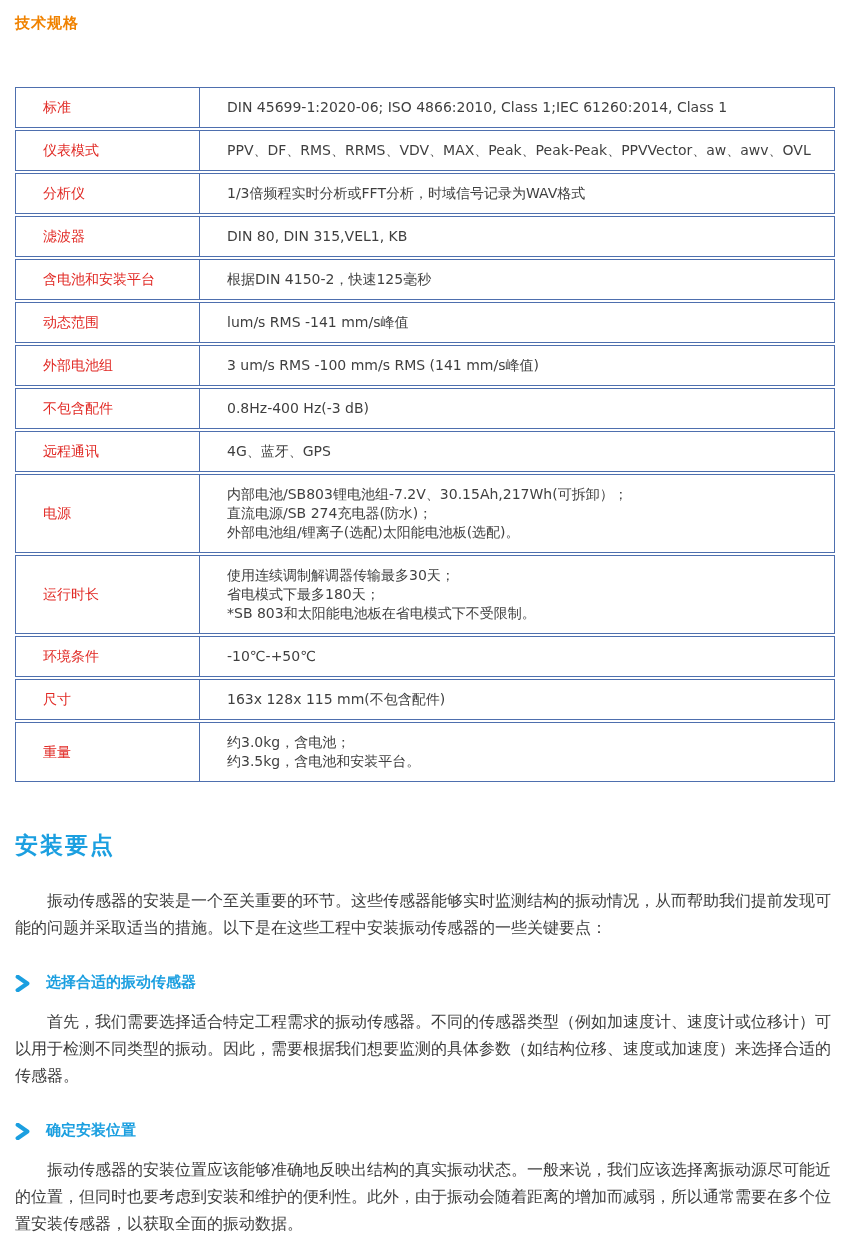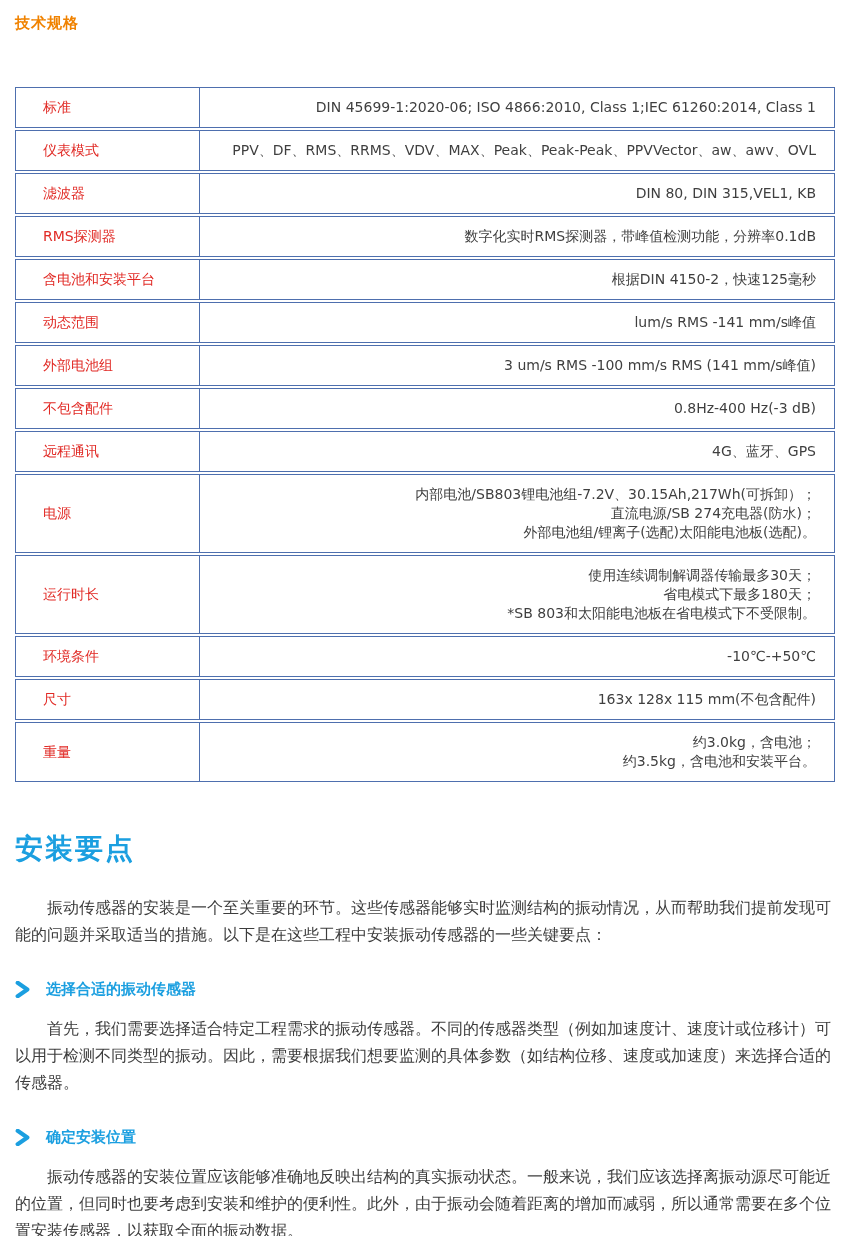--- a/index.html
+++ b/index.html
@@ -32,34 +32,33 @@
   }
   .spec-table td.cell-label {
     width: 185px;
     color: #e12a25;
     border-right: 1px solid #4e6fae;
   }
   .spec-table td.cell-value {
     border-left: none;
     color: #3f3f3f;
     white-space: pre-line;
-    text-align: right;
   }
 
   
   .install-title {
-    font-size: 28px; font-weight: bold; color: #1b9fe0;
+    font-size: 23px; font-weight: bold; color: #1b9fe0;
     margin: 46px 0 26px 0; letter-spacing: 2px;
   }
   p.body-text {
     font-size: 16px; line-height: 27px; color: #3c3c3c;
     text-indent: 2em; 
   }
   .subhead {
-    display: flex; align-items: center; gap: 16px;
+    display: flex; align-items: flex-end; gap: 16px;
     margin: 32px 0 16px 0;
   }
   .subhead .chevron { width: 15px; height: 17px; flex: 0 0 auto; display: block; }
   .subhead .subhead-label {
     font-size: 15px; font-weight: bold; color: #1b9fe0;
   }
 </style>
 </head>
 <body>
 
@@ -71,26 +70,26 @@
     <tbody>
       <tr>
         <td class="cell-label">标准</td>
         <td class="cell-value">DIN 45699-1:2020-06; ISO 4866:2010, Class 1;IEC 61260:2014, Class 1</td>
       </tr>
       <tr>
         <td class="cell-label">仪表模式</td>
         <td class="cell-value">PPV、DF、RMS、RRMS、VDV、MAX、Peak、Peak-Peak、PPVVector、aw、awv、OVL</td>
       </tr>
       <tr>
+        <td class="cell-label">分析仪</td>
+        <td class="cell-value">1/3倍频程实时分析或FFT分析，时域信号记录为WAV格式</td>
+      </tr>
+      <tr>
         <td class="cell-label">滤波器</td>
         <td class="cell-value">DIN 80, DIN 315,VEL1, KB</td>
-      </tr>
-      <tr>
-        <td class="cell-label">RMS探测器</td>
-        <td class="cell-value">数字化实时RMS探测器，带峰值检测功能，分辨率0.1dB</td>
       </tr>
       <tr>
         <td class="cell-label">含电池和安装平台</td>
         <td class="cell-value">根据DIN 4150-2，快速125毫秒</td>
       </tr>
       <tr>
         <td class="cell-label">动态范围</td>
         <td class="cell-value">lum/s RMS -141 mm/s峰值</td>
       </tr>
       <tr>

